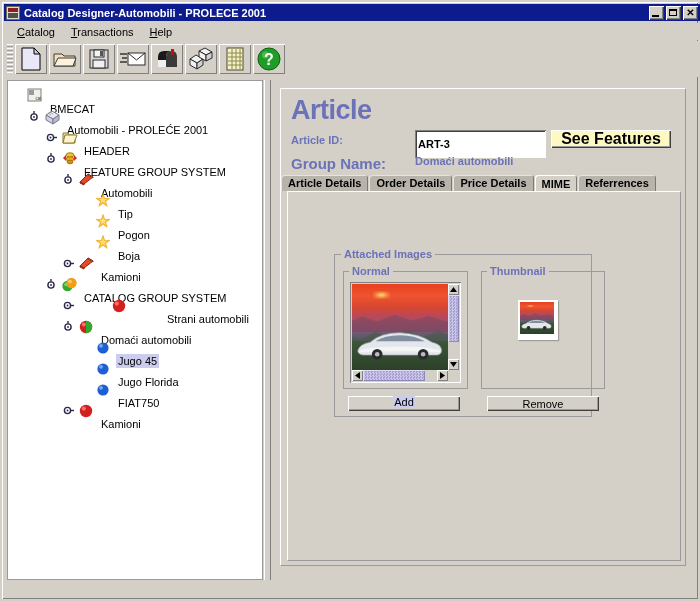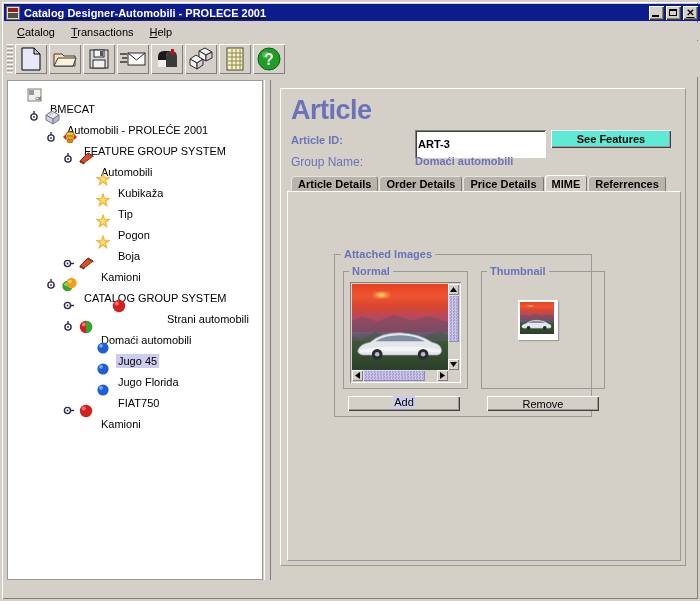--- a/index.html
+++ b/index.html
@@ -28,21 +28,20 @@
   .titlebar {
     position: absolute;
     left: 2px; top: 2px;
     width: 696px; height: 17px;
     background: linear-gradient(to right, #0a1a8c 0%, #0a1a8c 60%, #1a2f9e 100%);
     background: #0c1c8f;
     display: flex;
     align-items: center;
     padding: 0;
     box-sizing: border-box;
-    text-decoration: underline;
   }
   .title-icon {
     width: 14px; height: 14px;
     margin-left: 2px; margin-right: 4px;
     background: #dcdcd0;
     border: 1px solid #6b6b5a;
     position: relative;
     box-sizing: border-box;
     flex: 0 0 auto;
   }
@@ -226,47 +225,47 @@
     font-size: 11px;
     color: #000;
     padding: 14px 3px;
     outline: none;
     font-weight: bold;
   }
   .btn-see-features {
     position: absolute;
     left: 270px; top: 41px;
     width: 120px; height: 18px;
-    background: #5eead4;
+    background: #fef9c3;
     box-shadow: inset 1px 1px 0 #ffffff, inset -1px -1px 0 #404040, inset -2px -2px 0 #9a9a9a;
-    font-size: 11px; font-weight: bold; color: #000;
+    font-size: 16px; font-weight: bold; color: #000;
     display: flex; align-items: center; justify-content: center;
     box-sizing: border-box;
     cursor: default;
   }
   .lbl-group-name {
     position: absolute;
     left: 10px; top: 66px;
-    font-size: 12px; font-weight: normal;
+    font-size: 15px; font-weight: bold;
     color: #6b72b8;
   }
   .val-group-name {
     position: absolute;
     left: 134px; top: 66px;
     font-size: 11px; font-weight: bold;
     color: #6b72b8;
   }
 
   
   .tabstrip {
     position: absolute;
-    left: 10px; top: 86px;
+    left: 0; top: 86px;
     width: 394px; height: 17px;
     display: flex;
-    align-items: center;
+    align-items: flex-start;
   }
   .tab {
     height: 16px;
     padding: 0 7px;
     margin-right: 1px;
     font-size: 11px; font-weight: bold;
     color: #000;
     background: #b8b4ac;
     display: flex; align-items: center;
     border-top-left-radius: 3px;
@@ -615,20 +614,32 @@
           <span class="ico"><svg width="17" height="16" viewBox="0 0 17 16">
               <polygon points="2,6 8,2 15,6 9,10" fill="#e8e8f4" stroke="#7a7a8a"></polygon>
               <polygon points="2,6 9,10 9,15 2,11" fill="#d0d0e4" stroke="#7a7a8a"></polygon>
               <polygon points="9,10 15,6 15,11 9,15" fill="#b8b8d4" stroke="#7a7a8a"></polygon>
               <path d="M4 4 L7 6 M6 3 L9 5" stroke="#888" stroke-width="0.7"></path>
             </svg></span>
           <span class="lbl">Automobili - PROLEĆE 2001</span>
         </div>
         <div class="tnode" style="padding-left: 34px;">
           <span class="handle"><svg width="13" height="13" viewBox="0 0 13 13">
+              <circle cx="4.5" cy="6.5" r="3.1" fill="none" stroke="#2a2a4a" stroke-width="1.4"></circle>
+              <circle cx="4.5" cy="6.5" r="0.9" fill="#2a2a4a"></circle>
+              <line x1="7.6" y1="6.5" x2="11" y2="6.5" stroke="#2a2a4a" stroke-width="1.4"></line>
+            </svg></span>
+          <span class="ico"><svg width="17" height="15" viewBox="0 0 17 15">
+              <path d="M2 3 L7 3 L8 5 L14 5 L14 13 L2 13 Z" fill="#f2e3a8" stroke="#8a7a2a"></path>
+              <path d="M4 5 L16 5 L13 13 L2 13 Z" fill="#fbf3d0" stroke="#8a7a2a"></path>
+            </svg></span>
+          <span class="lbl">HEADER</span>
+        </div>
+        <div class="tnode" style="padding-left: 34px;">
+          <span class="handle"><svg width="13" height="13" viewBox="0 0 13 13">
               <circle cx="5" cy="7" r="3.1" fill="none" stroke="#2a2a4a" stroke-width="1.4"></circle>
               <circle cx="5" cy="7" r="0.9" fill="#2a2a4a"></circle>
               <line x1="5" y1="3.8" x2="5" y2="1" stroke="#2a2a4a" stroke-width="1.4"></line>
             </svg></span>
           <span class="ico"><svg width="18" height="15" viewBox="0 0 18 15">
               <polygon points="2,7 5,4 5,10" fill="#d8243a"></polygon>
               <polygon points="16,7 13,4 13,10" fill="#d8243a"></polygon>
               <ellipse cx="9" cy="4" rx="4" ry="2.2" fill="#f4c430" stroke="#a07a10"></ellipse>
               <ellipse cx="9" cy="8" rx="4" ry="2.2" fill="#f0a81c" stroke="#a07a10"></ellipse>
               <ellipse cx="9" cy="11" rx="3" ry="1.8" fill="#e08a10" stroke="#a07a10"></ellipse>
@@ -640,28 +651,20 @@
               <circle cx="5" cy="7" r="3.1" fill="none" stroke="#2a2a4a" stroke-width="1.4"></circle>
               <circle cx="5" cy="7" r="0.9" fill="#2a2a4a"></circle>
               <line x1="5" y1="3.8" x2="5" y2="1" stroke="#2a2a4a" stroke-width="1.4"></line>
             </svg></span>
           <span class="ico"><svg width="17" height="14" viewBox="0 0 17 14">
               <polygon points="2,10 10,2 15,5 6,12" fill="#e24b2a" stroke="#8a2a12"></polygon>
               <polygon points="2,10 6,12 6,13 2,11" fill="#c0362a" stroke="#8a2a12"></polygon>
               <polygon points="10,2 15,5 15,6 10,3" fill="#f0ece4" stroke="#8a2a12"></polygon>
             </svg></span>
           <span class="lbl">Automobili</span>
-        </div>
-        <div class="tnode" style="padding-left: 68px;">
-          <span class="handle none"></span>
-          <span class="ico"><svg width="16" height="16" viewBox="0 0 16 16">
-              <polygon points="8,0.5 9.6,5.4 14.8,5.4 10.6,8.4 12.2,13.3 8,10.3 3.8,13.3 5.4,8.4 1.2,5.4 6.4,5.4" fill="#fdbf2d" stroke="#e09a10" stroke-width="0.6"></polygon>
-              <polygon points="8,3 8.9,5.9 11.9,5.9 9.5,7.7 10.4,10.6 8,8.8 5.6,10.6 6.5,7.7 4.1,5.9 7.1,5.9" fill="#ffe07a"></polygon>
-            </svg></span>
-          <span class="lbl">Kubikaža</span>
         </div>
         <div class="tnode" style="padding-left: 68px;">
           <span class="handle none"></span>
           <span class="ico"><svg width="16" height="16" viewBox="0 0 16 16">
               <polygon points="8,0.5 9.6,5.4 14.8,5.4 10.6,8.4 12.2,13.3 8,10.3 3.8,13.3 5.4,8.4 1.2,5.4 6.4,5.4" fill="#fdbf2d" stroke="#e09a10" stroke-width="0.6"></polygon>
               <polygon points="8,3 8.9,5.9 11.9,5.9 9.5,7.7 10.4,10.6 8,8.8 5.6,10.6 6.5,7.7 4.1,5.9 7.1,5.9" fill="#ffe07a"></polygon>
             </svg></span>
           <span class="lbl">Tip</span>
         </div>
         <div class="tnode" style="padding-left: 68px;">

